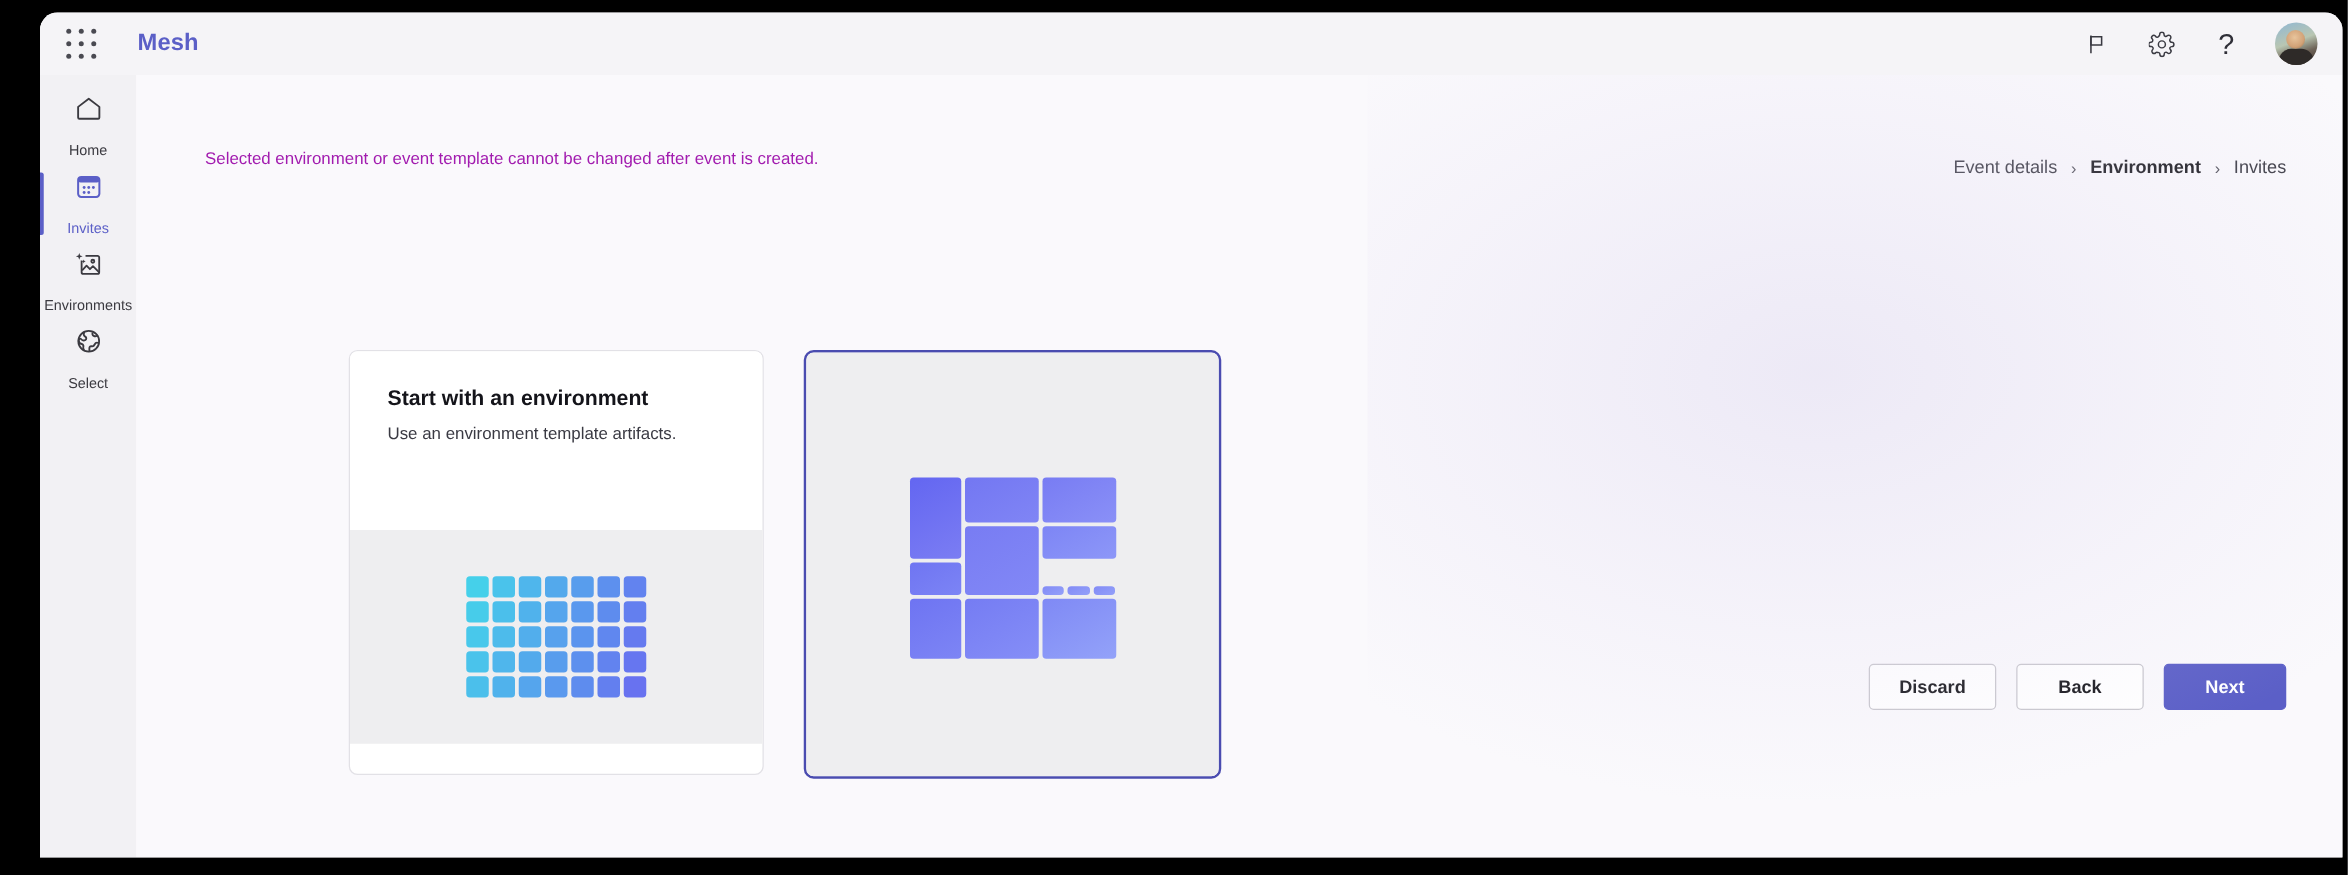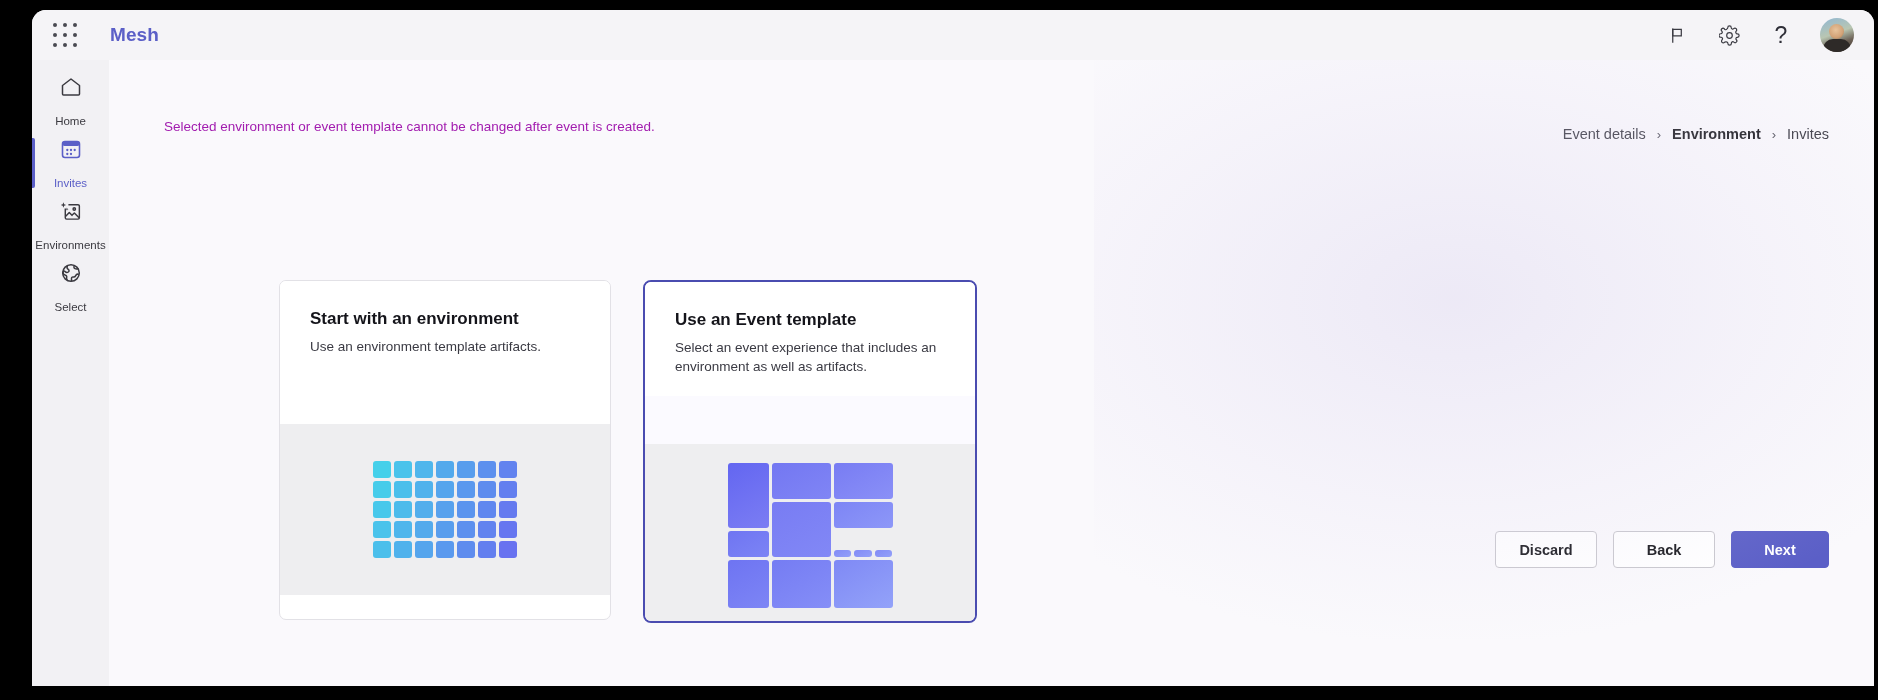--- a/index.html
+++ b/index.html
@@ -339,24 +339,20 @@
               <span style="background: rgb(85, 165, 237);"></span>
               <span style="background: rgb(90, 153, 238);"></span>
               <span style="background: rgb(94, 140, 238);"></span>
               <span style="background: rgb(99, 127, 239);"></span>
               <span style="background: rgb(104, 114, 240);"></span>
             </div>
         </div>
       </div>
 
       <div class="card selected">
-        <div class="card-body">
-          <div class="card-title">Use an Event template</div>
-          <div class="card-desc">Select an event experience that includes an environment as well as artifacts.</div>
-        </div>
         <div class="card-illus">
           <div class="mosaic">
             <div class="m1"></div>
             <div class="m2"></div>
             <div class="m3"></div>
             <div class="m4"></div>
             <div class="m5"></div>
             <div class="m6"></div>
             <div class="m7wrap">
               <div class="m7a"></div>

